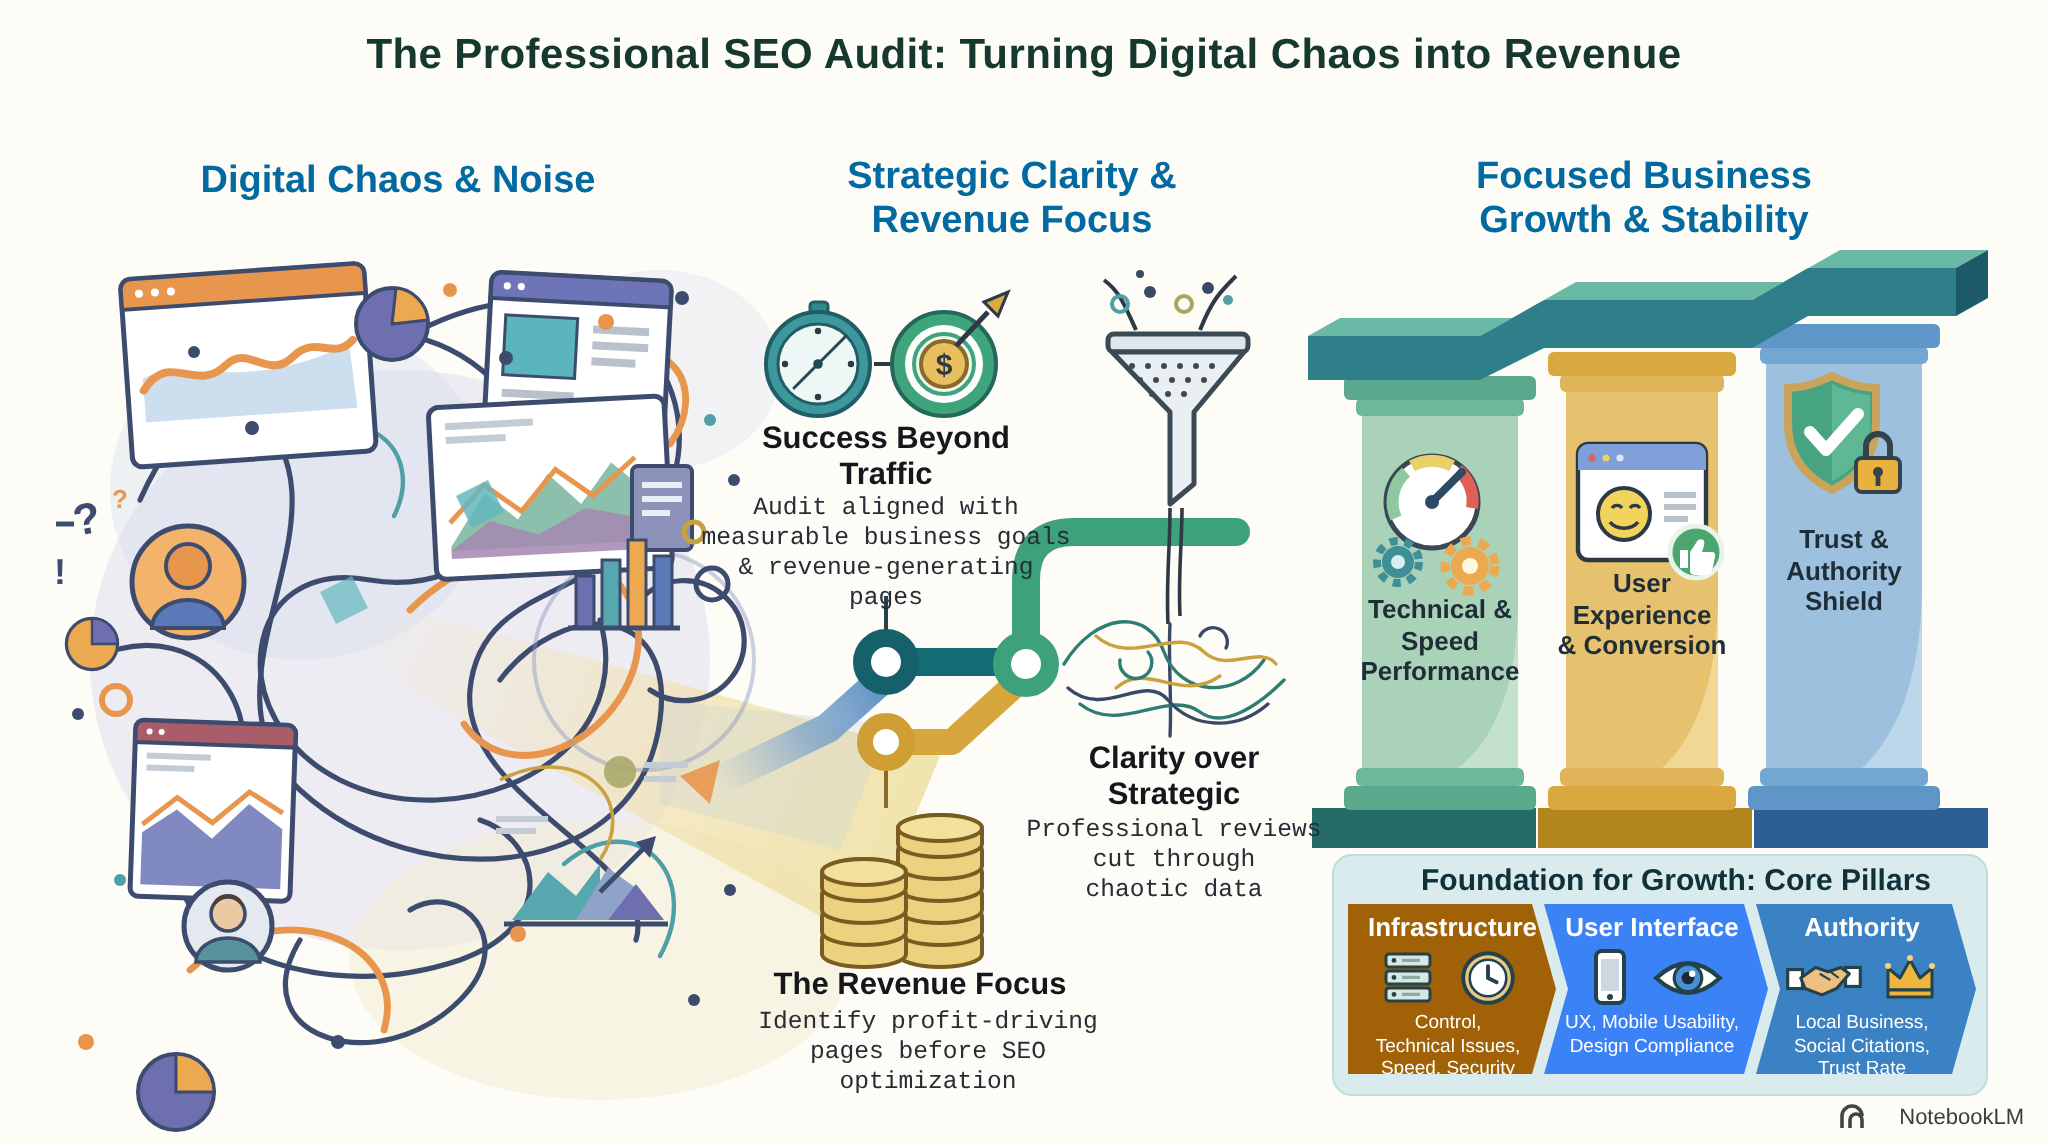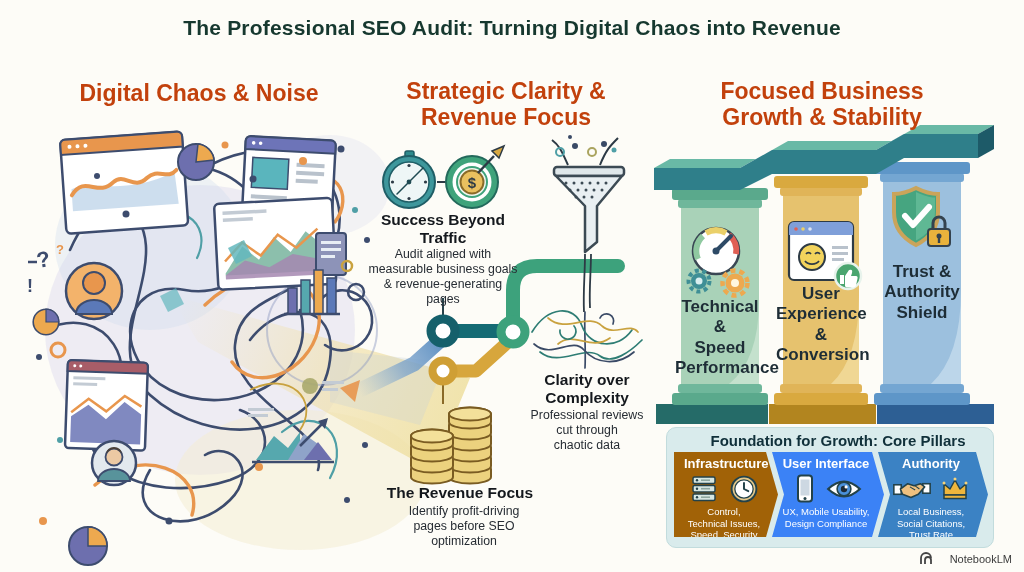--- a/index.html
+++ b/index.html
@@ -1,24 +1,24 @@
 <!DOCTYPE html>
 <html><head>
 <meta charset="utf-8">
 <style>
   html,body{margin:0;padding:0;background:#e9e9e9;}
   .canvas{position:relative;width:1024px;height:572px;background:#fdfcf7;overflow:hidden;
           font-family:"Liberation Sans",sans-serif;margin:0 auto;}
   .abs{position:absolute;}
   .t-center{position:absolute;transform:translateX(-50%);text-align:center;white-space:pre-line;}
   .main-title{font-size:21px;font-weight:bold;color:#16382f;letter-spacing:.2px;}
-  .col-head{font-size:23px;font-weight:bold;color:#c2410c;line-height:1.15;}
+  .col-head{font-size:19px;font-weight:bold;color:#0369a1;line-height:1.15;}
   .item-title{font-size:15.5px;font-weight:bold;color:#14181d;line-height:1.15;}
-  .item-desc{font-size:12.3px;color:#272d34;line-height:1.22;}
-  .pillar-label{font-size:17px;font-weight:bold;color:#1e2d36;line-height:1.2;}
+  .item-desc{font-size:12.3px;color:#272d34;line-height:1.22;font-family:Liberation Mono, monospace;}
+  .pillar-label{font-size:13px;font-weight:bold;color:#1e2d36;line-height:1.2;}
   .foundation-box{position:absolute;left:666px;top:427px;width:326px;height:119px;
                   background:#d9ebec;border-radius:10px;border:1px solid #c2dcdd;}
   .foundation-head{font-size:15px;font-weight:bold;color:#10303a;}
   .chev{position:absolute;top:452px;height:85px;color:#ffffff;text-align:center;}
   .chev-inner{padding:5px 14px 0 10px;}
   .chev-label{font-size:13px;font-weight:bold;line-height:1.1;}
   .chev-icons{display:flex;justify-content:center;align-items:center;gap:9px;margin-top:3px;height:30px;}
   .chev-desc{font-size:9.5px;line-height:1.18;margin-top:2px;white-space:pre-line;}
   .clip-first{clip-path:polygon(0 0,calc(100% - 12px) 0,100% 50%,calc(100% - 12px) 100%,0 100%);}
   .clip-next{clip-path:polygon(0 0,calc(100% - 12px) 0,100% 50%,calc(100% - 12px) 100%,0 100%,12px 50%);}
@@ -396,21 +396,21 @@
 Growth &amp; Stability</div>
 
   <div class="t-center item-title" style="left:443px;top:211px;width:180px">Success Beyond
 Traffic</div>
   <div class="t-center item-desc" style="left:443px;top:247px;width:210px">Audit aligned with
 measurable business goals
 &amp; revenue-generating
 pages</div>
 
   <div class="t-center item-title" style="left:587px;top:371px;width:160px">Clarity over
-Complexity</div>
+Strategic</div>
   <div class="t-center item-desc" style="left:587px;top:408px;width:170px">Professional reviews
 cut through
 chaotic data</div>
 
   <div class="t-center item-title" style="left:460px;top:484px;width:200px">The Revenue Focus</div>
   <div class="t-center item-desc" style="left:464px;top:504px;width:180px">Identify profit-driving
 pages before SEO
 optimization</div>
 
   <div class="t-center pillar-label" style="left:720px;top:297px;width:90px">Technical &amp;

